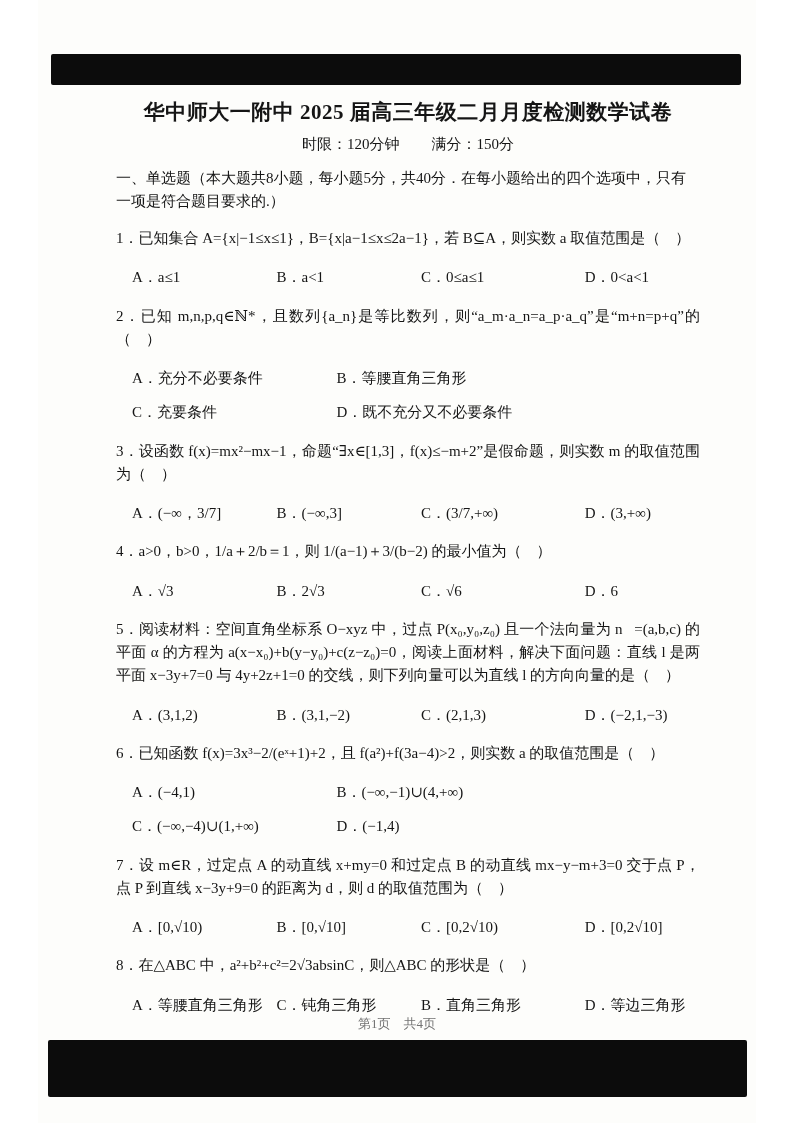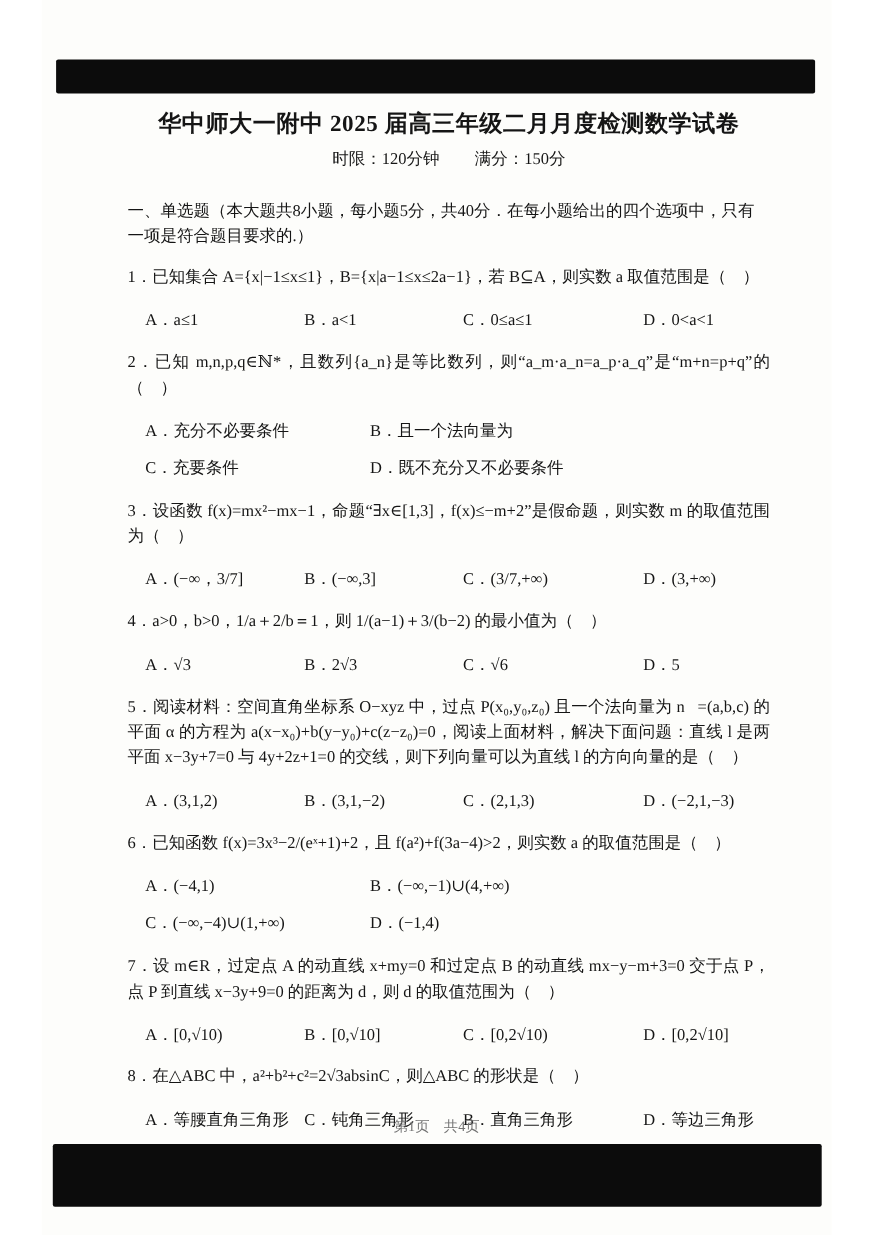--- a/index.html
+++ b/index.html
@@ -35,21 +35,21 @@
 
   .meta {
     margin-top: 9px;
     display: flex;
     justify-content: center;
     gap: 32px;
     font-size: 15px;
   }
 
   .section-heading {
-    margin-top: 27px;
+    margin-top: 13px;
     font-size: 15px;
     line-height: 1.5;
   }
 
   .question { margin-top: 15px; font-size: 15px; line-height: 1.55; }
   .q-text { text-align: justify; }
 
   .options {
     margin-top: 16px;
     padding-left: 16px;
@@ -97,21 +97,21 @@
         <span class="opt">B．a&lt;1</span>
         <span class="opt">C．0≤a≤1</span>
         <span class="opt">D．0&lt;a&lt;1</span>
       </div>
     </div>
 
     <div class="question">
       <p class="q-text">2．已知 m,n,p,q∈ℕ*，且数列{a_n}是等比数列，则“a_m·a_n=a_p·a_q”是“m+n=p+q”的（　）</p>
       <div class="options cols2">
         <span class="opt">A．充分不必要条件</span>
-        <span class="opt">B．且一个法向量为</span>
+        <span class="opt">B．等腰直角三角形</span>
         <span class="opt">C．充要条件</span>
         <span class="opt">D．既不充分又不必要条件</span>
       </div>
     </div>
 
     <div class="question">
       <p class="q-text">3．设函数 f(x)=mx²−mx−1，命题“∃x∈[1,3]，f(x)≤−m+2”是假命题，则实数 m 的取值范围为（　）</p>
       <div class="options cols4">
         <span class="opt">A．(−∞，3/7]</span>
         <span class="opt">B．(−∞,3]</span>
@@ -119,21 +119,21 @@
         <span class="opt">D．(3,+∞)</span>
       </div>
     </div>
 
     <div class="question">
       <p class="q-text">4．a&gt;0，b&gt;0，1/a＋2/b＝1，则 1/(a−1)＋3/(b−2) 的最小值为（　）</p>
       <div class="options cols4">
         <span class="opt">A．√3</span>
         <span class="opt">B．2√3</span>
         <span class="opt">C．√6</span>
-        <span class="opt">D．5</span>
+        <span class="opt">D．6</span>
       </div>
     </div>
 
     <div class="question">
       <p class="q-text">5．阅读材料：空间直角坐标系 O−xyz 中，过点 P(x₀,y₀,z₀) 且一个法向量为 n⃗=(a,b,c) 的平面 α 的方程为 a(x−x₀)+b(y−y₀)+c(z−z₀)=0，阅读上面材料，解决下面问题：直线 l 是两平面 x−3y+7=0 与 4y+2z+1=0 的交线，则下列向量可以为直线 l 的方向向量的是（　）</p>
       <div class="options cols4">
         <span class="opt">A．(3,1,2)</span>
         <span class="opt">B．(3,1,−2)</span>
         <span class="opt">C．(2,1,3)</span>
         <span class="opt">D．(−2,1,−3)</span>

